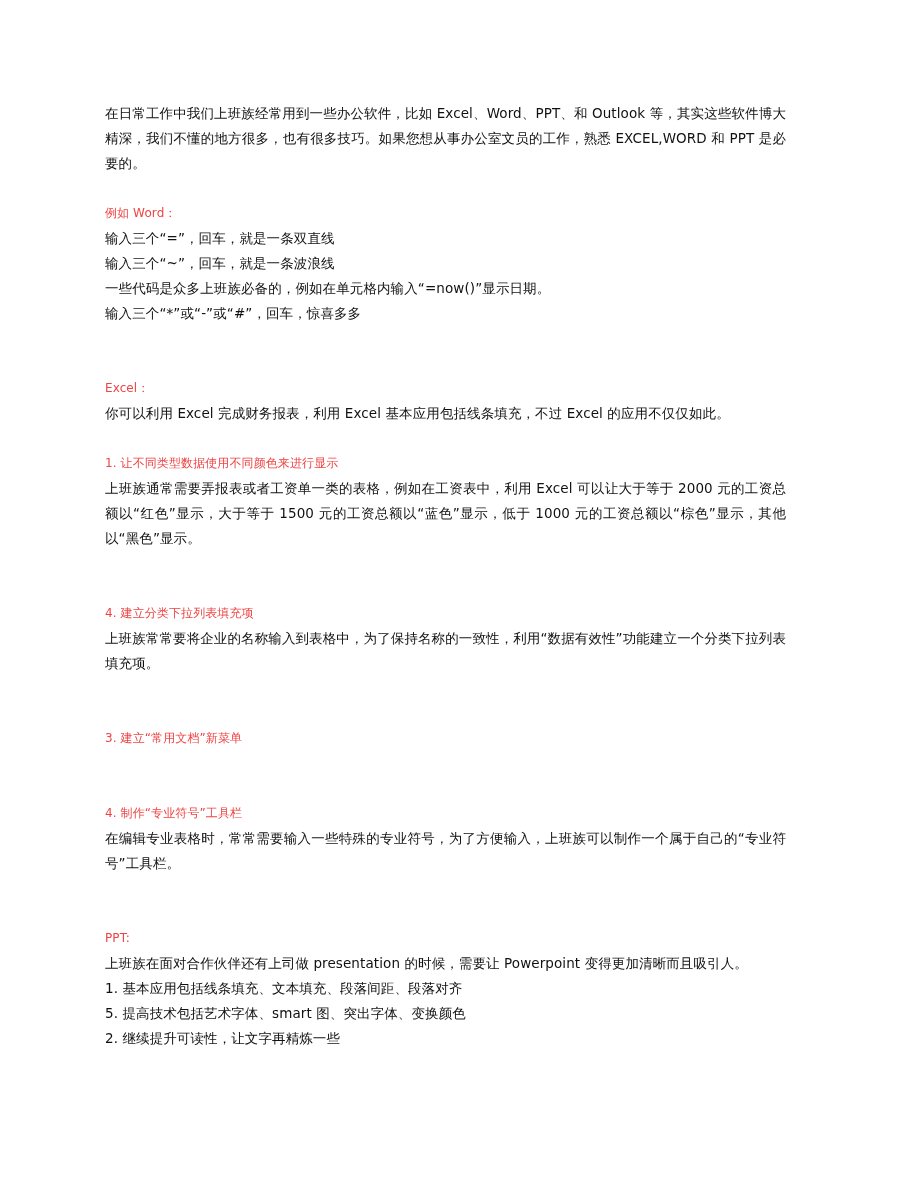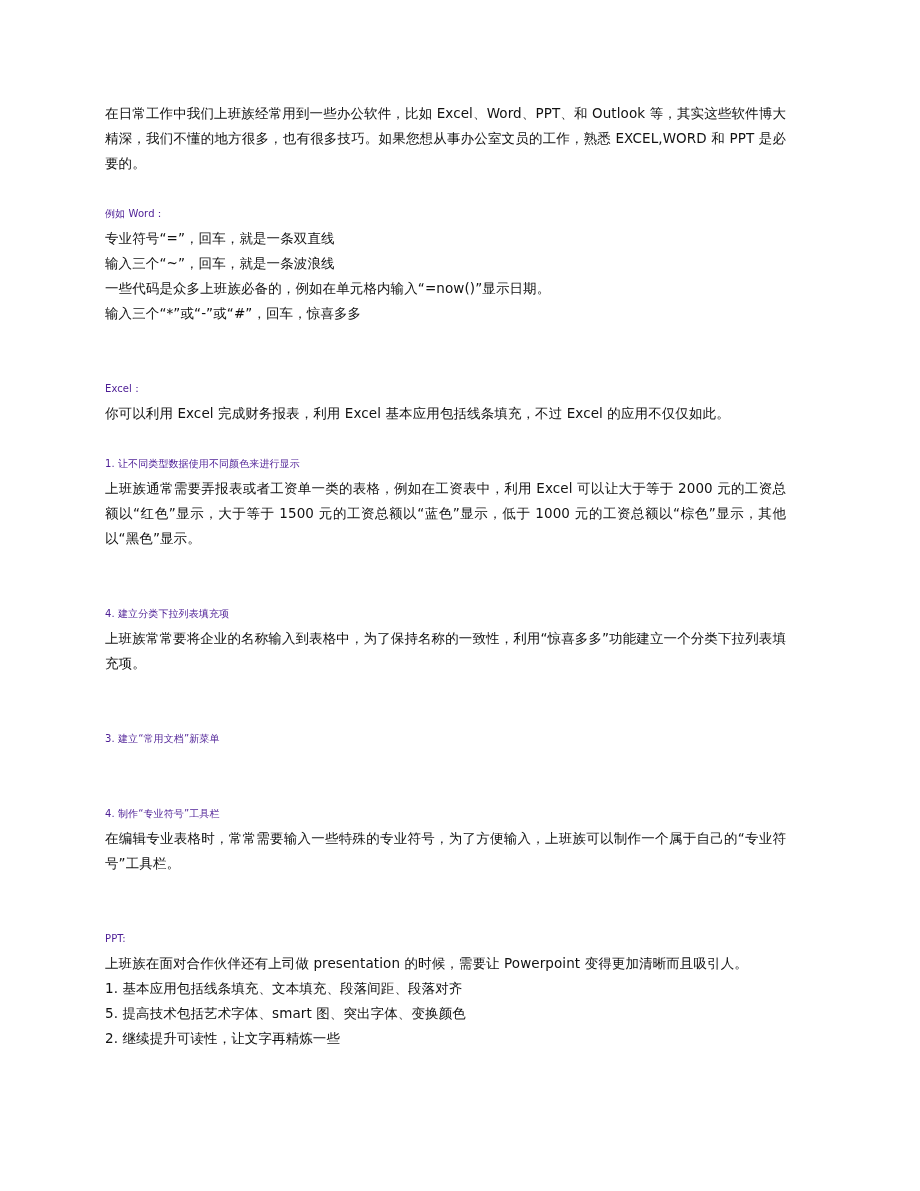--- a/index.html
+++ b/index.html
@@ -39,55 +39,55 @@
     letter-spacing: 0.1px;
     color: #111111;
     word-break: break-all;
   }
   .para.noj {
     text-align: left;
   }
   .gap-lg { height: 50px; }
   .gap-md { height: 25px; }
   .heading {
-    font-size: 10px;
+    font-size: 12px;
     line-height: 25px;
-    color: #4c1d95;
+    color: #ef4444;
   }
 </style>
 </head>
 <body>
 
 <div class="page">
   <div class="doc-body">
 
     <p class="para">在日常工作中我们上班族经常用到一些办公软件，比如 Excel、Word、PPT、和 Outlook 等，其实这些软件博大精深，我们不懂的地方很多，也有很多技巧。如果您想从事办公室文员的工作，熟悉 EXCEL,WORD 和 PPT 是必要的。</p>
 
     <div class="gap-md"></div>
 
     <p class="para noj heading">例如 Word：</p>
-    <p class="para noj">专业符号“=”，回车，就是一条双直线</p>
+    <p class="para noj">输入三个“=”，回车，就是一条双直线</p>
     <p class="para noj">输入三个“~”，回车，就是一条波浪线</p>
     <p class="para noj">一些代码是众多上班族必备的，例如在单元格内输入“=now()”显示日期。</p>
     <p class="para noj">输入三个“*”或“-”或“#”，回车，惊喜多多</p>
 
     <div class="gap-lg"></div>
 
     <p class="para noj heading">Excel：</p>
     <p class="para">你可以利用 Excel 完成财务报表，利用 Excel 基本应用包括线条填充，不过 Excel 的应用不仅仅如此。</p>
 
     <div class="gap-md"></div>
 
     <p class="para noj heading">1. 让不同类型数据使用不同颜色来进行显示</p>
     <p class="para">上班族通常需要弄报表或者工资单一类的表格，例如在工资表中，利用 Excel 可以让大于等于 2000 元的工资总额以“红色”显示，大于等于 1500 元的工资总额以“蓝色”显示，低于 1000 元的工资总额以“棕色”显示，其他以“黑色”显示。</p>
 
     <div class="gap-lg"></div>
 
     <p class="para noj heading">4. 建立分类下拉列表填充项</p>
-    <p class="para">上班族常常要将企业的名称输入到表格中，为了保持名称的一致性，利用“惊喜多多”功能建立一个分类下拉列表填充项。</p>
+    <p class="para">上班族常常要将企业的名称输入到表格中，为了保持名称的一致性，利用“数据有效性”功能建立一个分类下拉列表填充项。</p>
 
     <div class="gap-lg"></div>
 
     <p class="para noj heading">3. 建立“常用文档”新菜单</p>
 
     <div class="gap-lg"></div>
 
     <p class="para noj heading">4. 制作“专业符号”工具栏</p>
     <p class="para">在编辑专业表格时，常常需要输入一些特殊的专业符号，为了方便输入，上班族可以制作一个属于自己的“专业符号”工具栏。</p>
 

